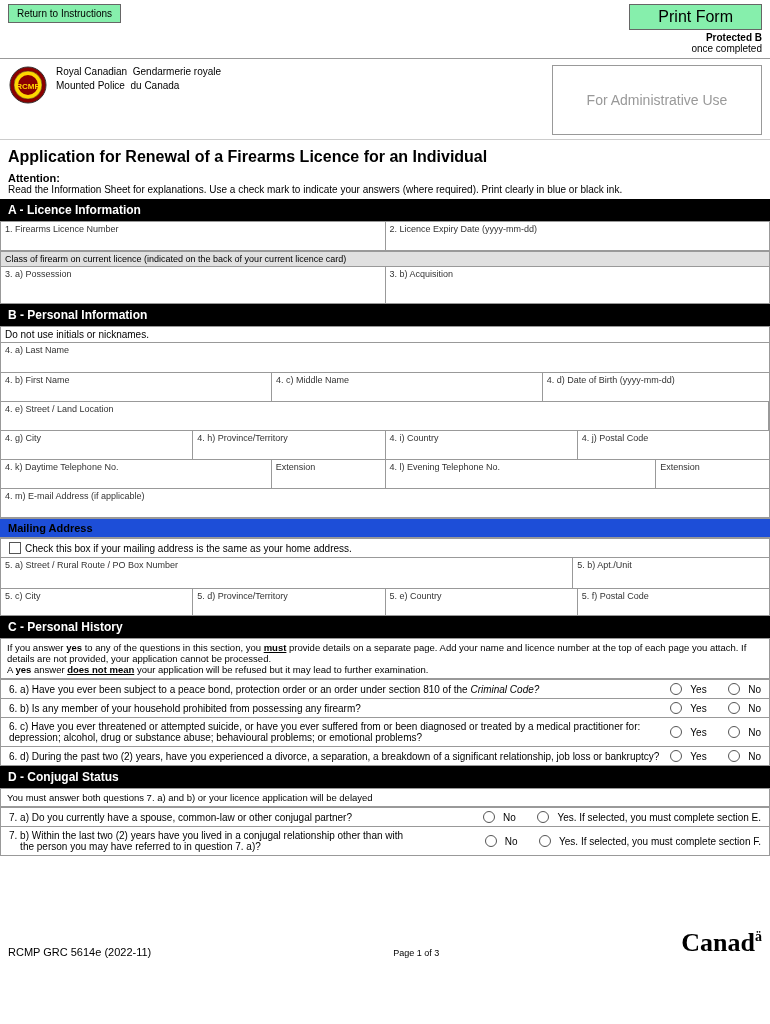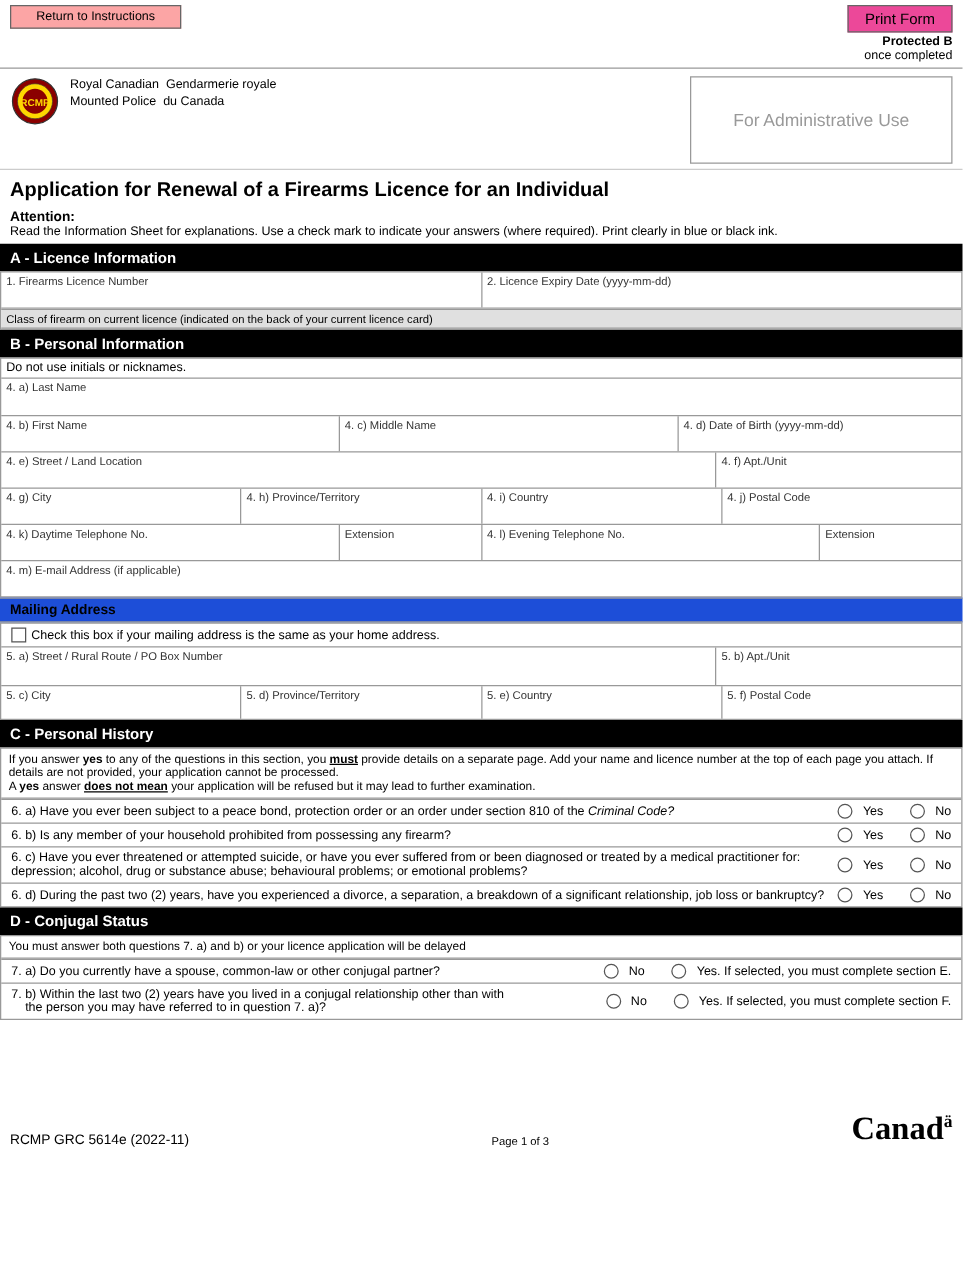--- a/index.html
+++ b/index.html
@@ -21,34 +21,34 @@
     
     .top-bar {
       display: flex;
       justify-content: space-between;
       align-items: flex-start;
       padding: 4px 8px;
       border-bottom: 1px solid #999;
     }
     .return-btn {
       border: 1px solid #666;
-      padding: 3px 20px;
-      font-size: 10px;
-      background: #fca5a5;
+      padding: 3px 8px;
+      font-size: 10px;
+      background: #86efac;
       cursor: pointer;
     }
     .print-area {
       text-align: right;
       font-size: 10px;
     }
     .print-btn {
       border: 1px solid #666;
-      padding: 3px 13px;
-      font-size: 12px;
-      background: #ec4899;
+      padding: 3px 28px;
+      font-size: 16px;
+      background: #86efac;
       cursor: pointer;
       display: block;
       margin-bottom: 2px;
     }
     .protected-text {
       font-size: 10px;
       font-weight: bold;
     }
 
     
@@ -248,20 +248,28 @@
       </div>
       <div style="flex:1; padding:2px 4px; min-height:28px;">
         <span class="field-label">2. Licence Expiry Date (yyyy-mm-dd)</span>
       </div>
     </div>
 
     <div class="info-row">
       <span>Class of firearm on current licence (indicated on the back of your current licence card)</span>
     </div>
 
+    <div style="display:flex;">
+      <div style="flex:1; border-right:1px solid #999; padding:2px 4px; min-height:36px;">
+        <span class="field-label">3. a) Possession</span>
+      </div>
+      <div style="flex:1; padding:2px 4px; min-height:36px;">
+        <span class="field-label">3. b) Acquisition</span>
+      </div>
+    </div>
   </div>
 
   <div class="section-header">B - Personal Information</div>
   <div class="outer-border">
 
     <div style="padding:2px 4px; border-bottom:1px solid #999; font-size:10px;">Do not use initials or nicknames.</div>
 
     <div style="padding:2px 4px; min-height:30px; border-bottom:1px solid #999;">
       <span class="field-label">4. a) Last Name</span>
     </div>
@@ -274,23 +282,20 @@
         <span class="field-label">4. c) Middle Name</span>
       </div>
       <div style="flex:1; padding:2px 4px; min-height:28px;">
         <span class="field-label">4. d) Date of Birth (yyyy-mm-dd)</span>
       </div>
     </div>
 
     <div style="display:flex; border-bottom:1px solid #999;">
       <div style="flex:3; border-right:1px solid #999; padding:2px 4px; min-height:28px;">
         <span class="field-label">4. e) Street / Land Location</span>
-      </div>
-      <div style="flex:1; padding:2px 4px; min-height:28px;">
-        <span class="field-label">4. f) Apt./Unit</span>
       </div>
     </div>
 
     <div style="display:flex; border-bottom:1px solid #999;">
       <div style="flex:1; border-right:1px solid #999; padding:2px 4px; min-height:28px;">
         <span class="field-label">4. g) City</span>
       </div>
       <div style="flex:1; border-right:1px solid #999; padding:2px 4px; min-height:28px;">
         <span class="field-label">4. h) Province/Territory</span>
       </div>

